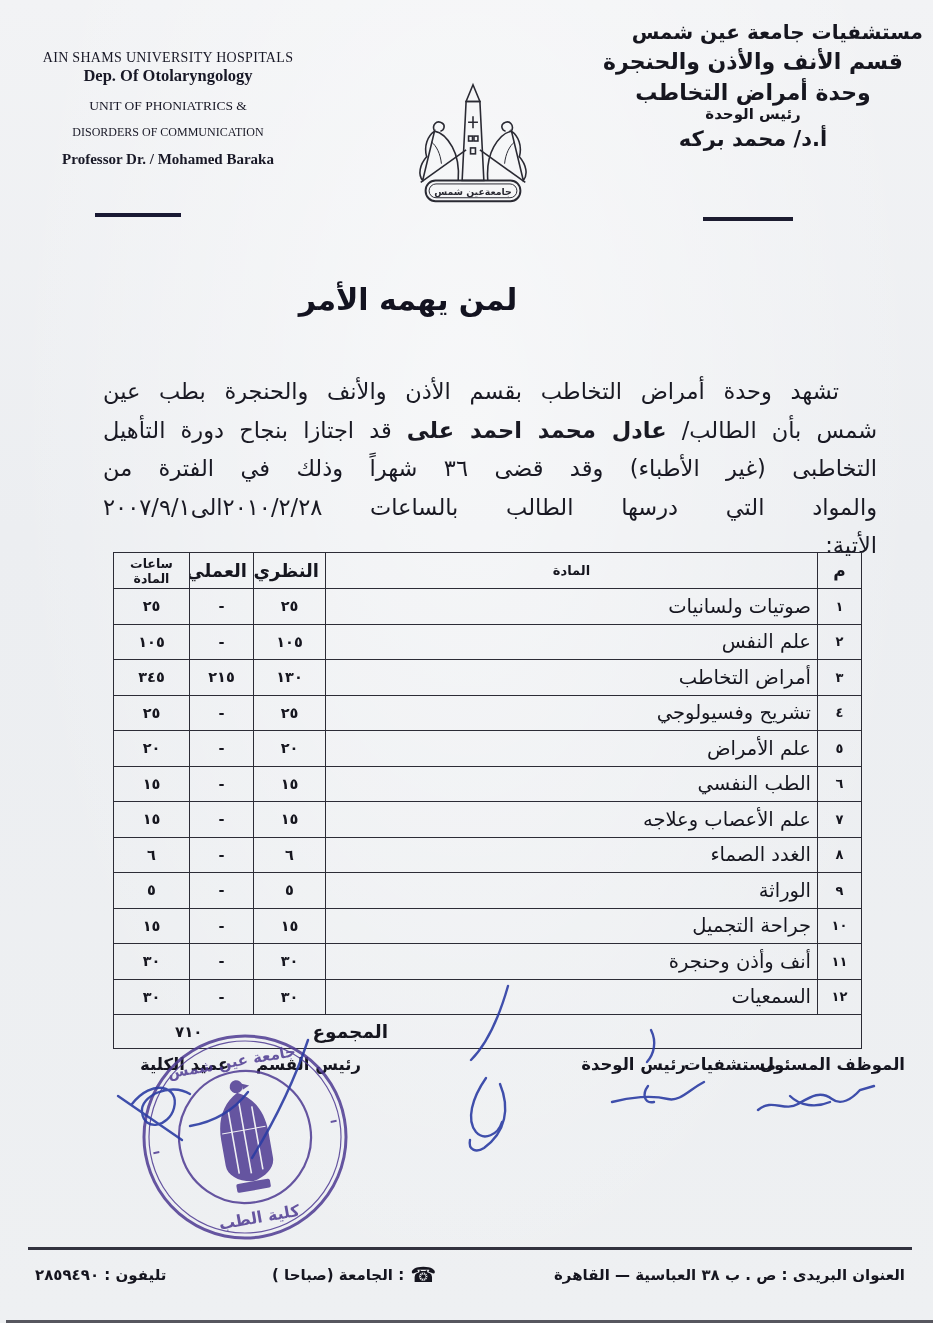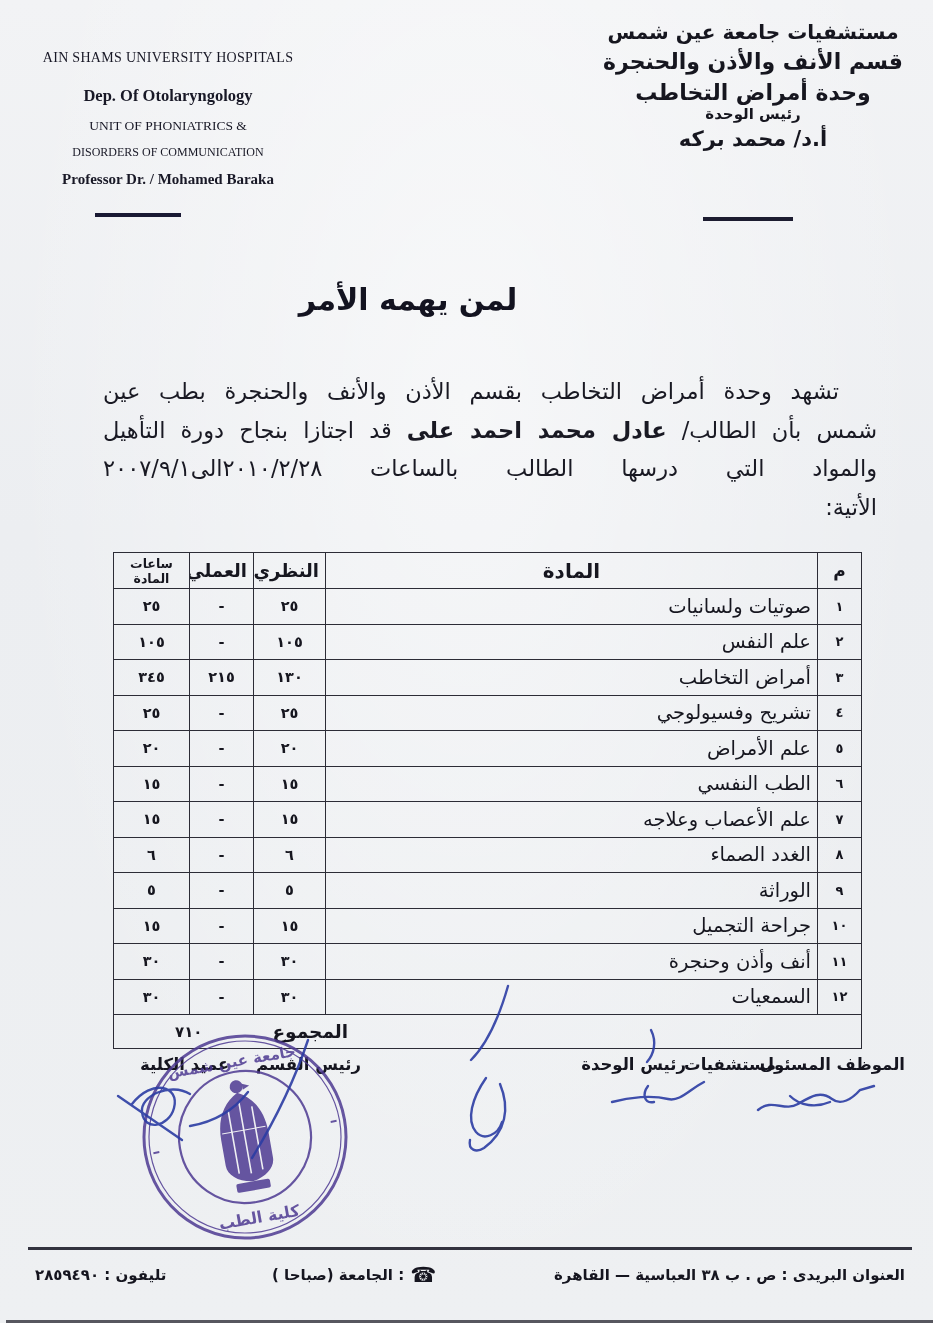--- a/index.html
+++ b/index.html
@@ -6,29 +6,29 @@
   .page{
     position:relative;width:933px;height:1323px;margin:0 auto;overflow:hidden;
     background:
       radial-gradient(ellipse at 50% 30%, rgba(255,255,255,.5), rgba(255,255,255,0) 70%),
       linear-gradient(180deg,#f2f3f5 0%,#eceef1 40%,#eef0f2 100%);
     font-family:"DejaVu Sans",sans-serif;color:#1a1a24;
   }
   .abs{position:absolute;}
   
   .eng-header{left:22px;top:50px;width:292px;text-align:center;font-family:"Liberation Serif","DejaVu Serif",serif;color:#181826;}
-  .eng-header .e1{font-size:14px;letter-spacing:.3px;margin-bottom:20px;}
+  .eng-header .e1{font-size:14px;letter-spacing:.3px;margin-bottom:0;}
   .eng-header .e2{font-size:16.5px;font-weight:bold;margin-bottom:12px;}
   .eng-header .e3{font-size:13.5px;margin-bottom:11px;}
   .eng-header .e4{font-size:12px;margin-bottom:11px;}
   .eng-header .e5{font-size:15px;font-weight:bold;}
   .eng-underline{left:95px;top:213px;width:86px;height:4px;background:#191933;}
   
   .ar-header{left:583px;top:20px;width:340px;text-align:center;direction:rtl;font-weight:bold;color:#16161f;}
-  .ar-header .a1{font-size:20px;margin-bottom:5px;}
+  .ar-header .a1{font-size:20px;margin-bottom:5px;text-align:right;}
   .ar-header .a2{font-size:22px;margin-bottom:6px;}
   .ar-header .a3{font-size:22px;}
   .ar-header .a4{font-size:15px;margin-bottom:4px;}
   .ar-header .a5{font-size:21px;}
   .ar-underline{left:703px;top:217px;width:90px;height:3.5px;background:#1c1c30;}
   
   .logo{left:399px;top:72px;width:148px;height:140px;}
   
   .doc-title{left:0;top:282px;width:816px;text-align:center;direction:rtl;font-size:30px;font-weight:bold;color:#131320;}
   
@@ -38,29 +38,29 @@
   .b-line.l5{text-align-last:right;}
   .b-line b{font-weight:800;}
   .dates{display:inline-flex;direction:ltr;gap:0;}
   
   table.subjects{left:113px;top:552px;width:748px;position:absolute;direction:rtl;border-collapse:collapse;table-layout:fixed;color:#16161f;}
   table.subjects th,table.subjects td{border:1.4px solid #2c2c36;padding:0 6px;overflow:hidden;}
   table.subjects thead tr{height:36px;}
   table.subjects tbody tr{height:35.5px;}
   table.subjects tfoot tr{height:34px;}
   th.c-num{font-size:17px;}
-  th.c-subj{font-size:20px;}
+  th.c-subj{font-size:13px;}
   th.c-theo,th.c-prac{font-size:18px;}
   th.c-hours{font-size:12.5px;}
   td.c-num{font-size:13px;text-align:center;font-weight:bold;}
   td.c-subj{font-size:19.5px;text-align:right;padding-right:10px;font-weight:500;}
   td.c-theo,td.c-prac,td.c-hours{font-size:14.5px;text-align:center;font-weight:bold;}
   .total-row{direction:ltr;display:flex;align-items:center;padding-left:55px;gap:70px;}
   .total-value{font-size:15px;font-weight:bold;}
-  .total-label{font-size:18.5px;font-weight:bold;}
+  .total-label{font-size:18.5px;font-weight:bold;margin-left:40px;}
   
   .sig-label{position:absolute;top:1055px;font-size:16.5px;font-weight:bold;direction:rtl;color:#15151f;z-index:2;}
   .sig-0{right:28px;} .sig-1{right:157px;} .sig-2{right:247px;} .sig-3{left:256px;} .sig-4{left:140px;}
   
   .stamp{left:138px;top:1030px;width:214px;height:214px;z-index:3;opacity:.85;transform:rotate(-10deg);}
   .ink{left:0;top:0;width:933px;height:1323px;z-index:4;pointer-events:none;}
   
   .footer-rule{left:28px;top:1247px;width:884px;height:2.5px;background:#32323e;}
   .footer-text{top:1266px;font-size:15px;font-weight:bold;direction:rtl;color:#15151f;}
   .f-address{right:28px;}
@@ -76,35 +76,62 @@
 
   <div class="abs eng-header">
     <div class="e1">AIN SHAMS UNIVERSITY HOSPITALS</div>
     <div class="e2">Dep. Of  Otolaryngology</div>
     <div class="e3">UNIT OF PHONIATRICS &amp;</div>
     <div class="e4">DISORDERS OF COMMUNICATION</div>
     <div class="e5">Professor Dr. / Mohamed Baraka</div>
   </div>
   <div class="abs eng-underline"></div>
 
+  <div class="abs logo">
+    <svg width="148" height="140" viewBox="0 0 150 140">
+      <g stroke="#2a2a33" fill="none" stroke-width="1.6">
+
+        <path d="M68,78 L22,111"></path>
+          <path d="M82,78 L128,111"></path>
+
+        <path d="M75,12 L68,29 L82,29 Z"></path>
+        <path d="M68,29 L64,109 L86,109 L82,29 Z"></path>
+        <path d="M75,44 v12 M70,50 h10"></path>
+        <rect x="70.5" y="64" width="4" height="5"></rect>
+          <rect x="76" y="64" width="4" height="5"></rect>
+        <rect x="72.5" y="76" width="5" height="6"></rect>
+
+        <path d="M60,109 C61,96 59,84 54,75 C49,66 42,60 36,59 C33,53 38,47 44,51 C47,53 46,58 42,59 M36,59 C29,64 25,74 28,85 C21,93 19,103 24,109 Z"></path>
+        <path d="M33,70 C38,74 42,82 43,92" stroke-width="1"></path>
+
+        <path d="M90,109 C89,96 91,84 96,75 C101,66 108,60 114,59 C117,53 112,47 106,51 C103,53 104,58 108,59 M114,59 C121,64 125,74 122,85 C129,93 131,103 126,109 Z"></path>
+        <path d="M117,70 C112,74 108,82 107,92" stroke-width="1"></path>
+
+        <rect x="27" y="109" width="96" height="21" rx="10" stroke-width="2"></rect>
+        <rect x="30.5" y="112.5" width="89" height="14" rx="7" stroke-width="1"></rect>
+      </g>
+      <text x="75" y="124" text-anchor="middle" font-size="9.5" font-weight="bold" fill="#2a2a33">جامعةعين شمس</text>
+    </svg>
+  </div>
 
   <div class="abs ar-header">
     <div class="a1">مستشفيات جامعة عين شمس</div>
     <div class="a2">قسم الأنف والأذن والحنجرة</div>
     <div class="a3">وحدة أمراض التخاطب</div>
     <div class="a4">رئيس الوحدة</div>
     <div class="a5">أ.د/ محمد بركه</div>
   </div>
   <div class="abs ar-underline"></div>
 
   <div class="abs doc-title">لمن يهمه الأمر</div>
 
   <div class="abs body-text">
     <div class="b-line l1">تشهد وحدة أمراض التخاطب بقسم الأذن والأنف والحنجرة بطب عين</div>
     <div class="b-line l2"><span>شمس بأن الطالب/ </span><b>عادل محمد احمد على</b><span> قد اجتازا بنجاح دورة التأهيل</span></div>
+    <div class="b-line l3">التخاطبى (غير الأطباء) وقد قضى ٣٦ شهراً وذلك في الفترة من</div>
     <div class="b-line l4"><span>والمواد التي درسها الطالب بالساعات</span> <span class="dates">
           <span>٢٠٠٧/٩/١</span>
           <span>الى</span>
           <span>٢٠١٠/٢/٢٨</span>
         </span></div>
     <div class="b-line l5">الأتية:</div>
   </div>
 
   <table class="subjects">
     <colgroup>

